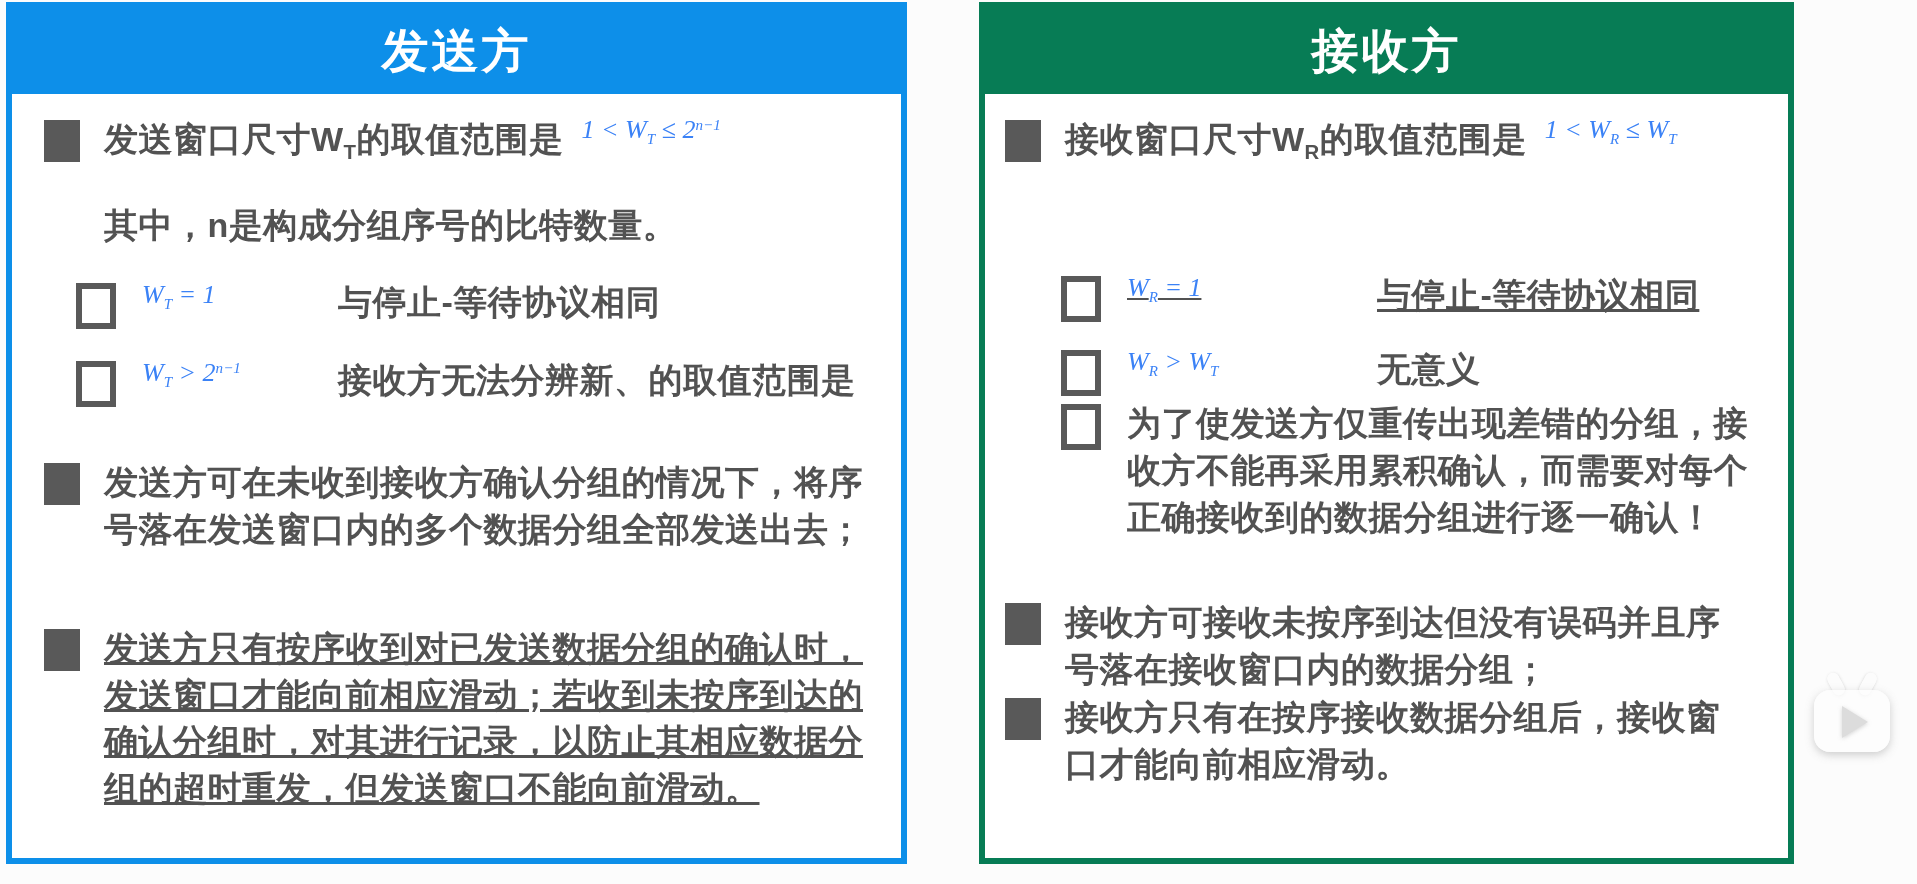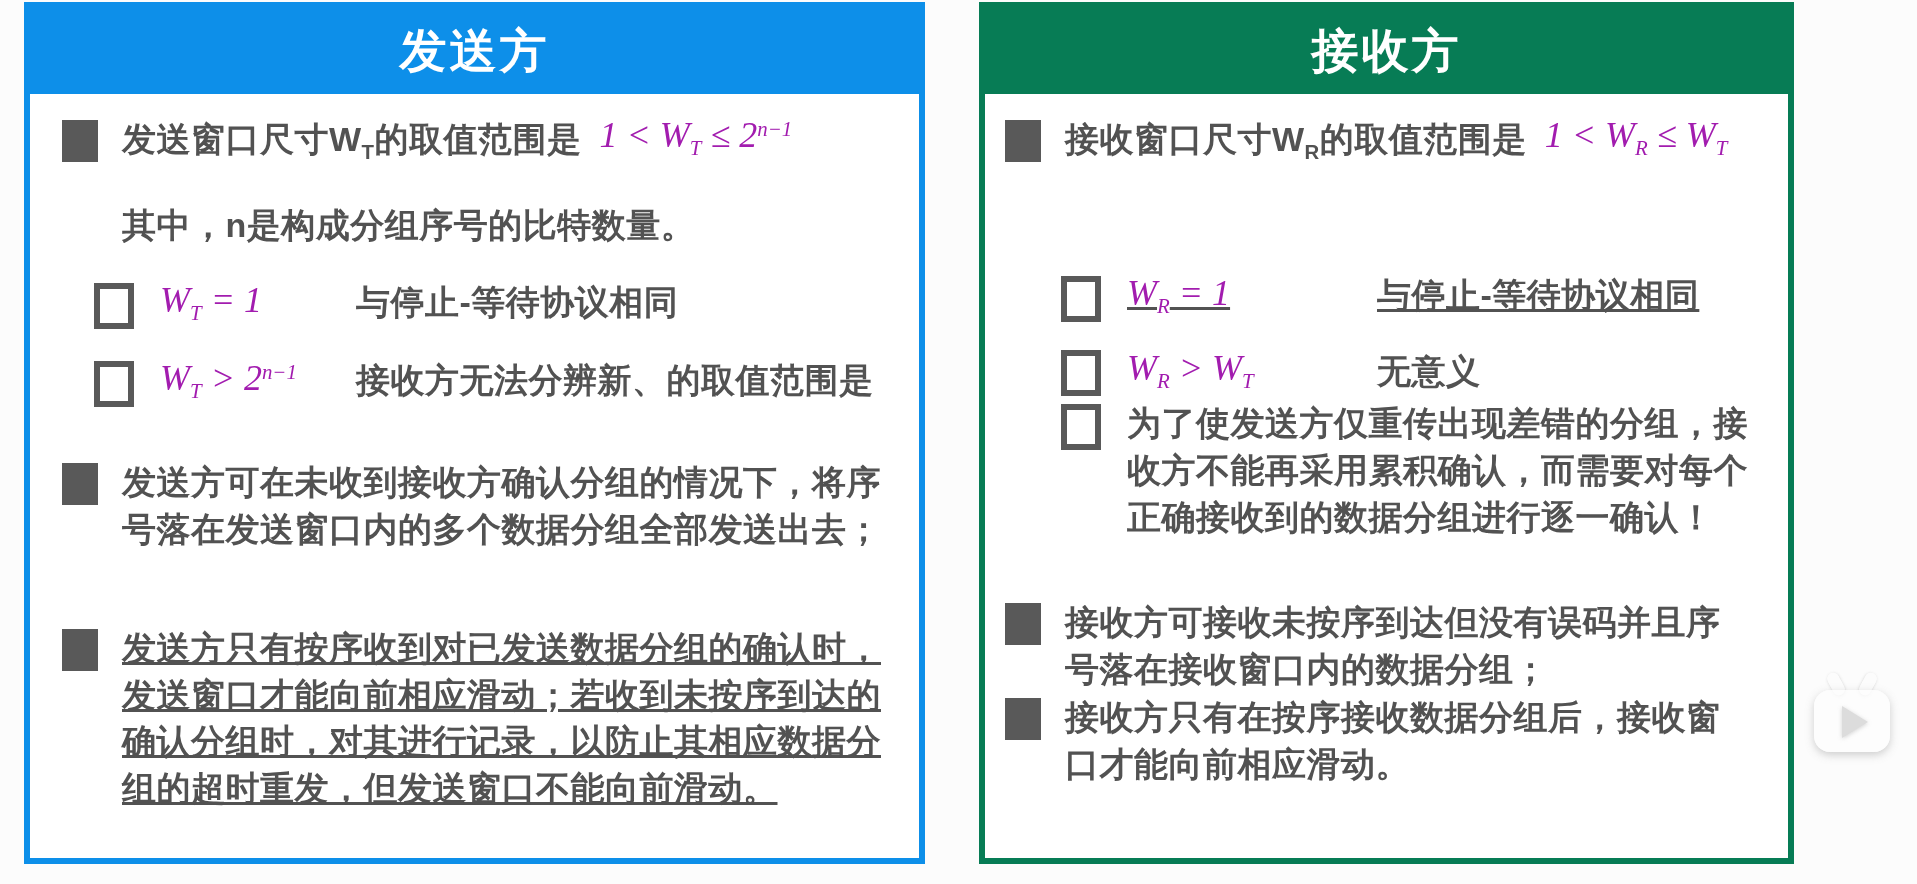--- a/index.html
+++ b/index.html
@@ -6,21 +6,21 @@
   body{
     width:1917px;height:884px;position:relative;overflow:hidden;
     background:#fcfcfc;
     font-family:"Liberation Sans", sans-serif;
     color:#525252;
   }
   .panel{
     position:absolute;top:2px;height:862px;
     background:#ffffff;box-sizing:border-box;
   }
-  .panel.sender{left:24px;width:901px;border:6px solid #0d8fe9;}
+  .panel.sender{left:6px;width:901px;border:6px solid #0d8fe9;}
   .panel.receiver{left:979px;width:815px;border:6px solid #077c55;}
   .panel-header{
     height:86px;display:flex;align-items:center;justify-content:center;
     color:#ffffff;font-weight:bold;font-size:47px;letter-spacing:3px;
   }
   .sender .panel-header{background:#0d8fe9;}
   .receiver .panel-header{background:#077c55;}
   .panel-body{padding:20px 34px 0 32px;}
   .receiver .panel-body{padding-left:20px;}
 
@@ -32,41 +32,41 @@
   .sq{
     flex:none;width:36px;height:42px;background:#595959;
     margin:4px 24px 0 0;
   }
   .hsq{
     flex:none;width:28px;height:34px;background:#fff;
     border:6px solid #595959;margin:4px 26px 0 0;
   }
   .formula{
     font-family:"Liberation Serif", serif;font-style:italic;
-    font-size:36px;font-weight:normal;color:#a21caf;line-height:1.2;
+    font-size:26px;font-weight:normal;color:#3b82f6;line-height:1.2;
     white-space:nowrap;
   }
   .formula sub{font-size:0.58em;font-style:italic;vertical-align:-0.4em;letter-spacing:0;}
   .formula sup{font-size:0.58em;font-style:italic;vertical-align:0.55em;}
   .formula.inline{margin-left:18px;position:relative;top:-2px;}
   .fcol{min-width:196px;}
   .receiver .fcol{min-width:250px;}
 
   
   .s-r1{margin-top:2px;}
   .s-r2{margin-top:36px;margin-left:60px;}
   .s-r3{margin-top:30px;margin-left:32px;}
   .s-r4{margin-top:28px;margin-left:32px;}
   .s-r5{margin-top:52px;}
   .s-r6{margin-top:72px;text-decoration:underline;}
 
   
   .r-r1{margin-top:2px;}
   .r-r2{margin-top:106px;margin-left:56px;text-decoration:underline;}
-  .r-r3{margin-top:24px;margin-left:56px;align-items:center;}
+  .r-r3{margin-top:24px;margin-left:56px;}
   .r-r4{margin-top:58px;}
   .r-r5{margin-top:4px;margin-left:56px;}
   .r-r6{margin-top:2px;}
 
   .wrap{max-width:800px;}
 
   
   .watermark{
     position:absolute;left:1812px;top:672px;width:84px;height:82px;
     z-index:5;

